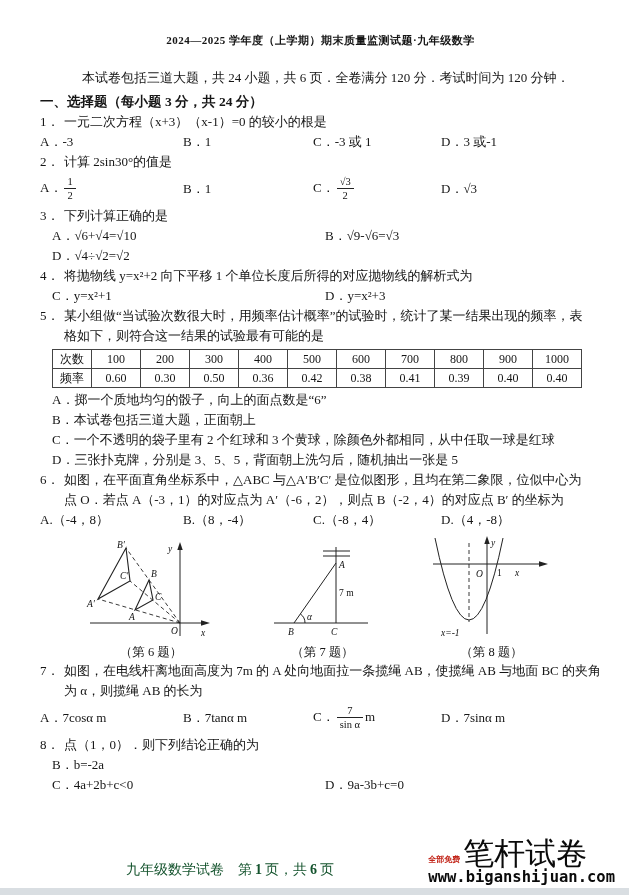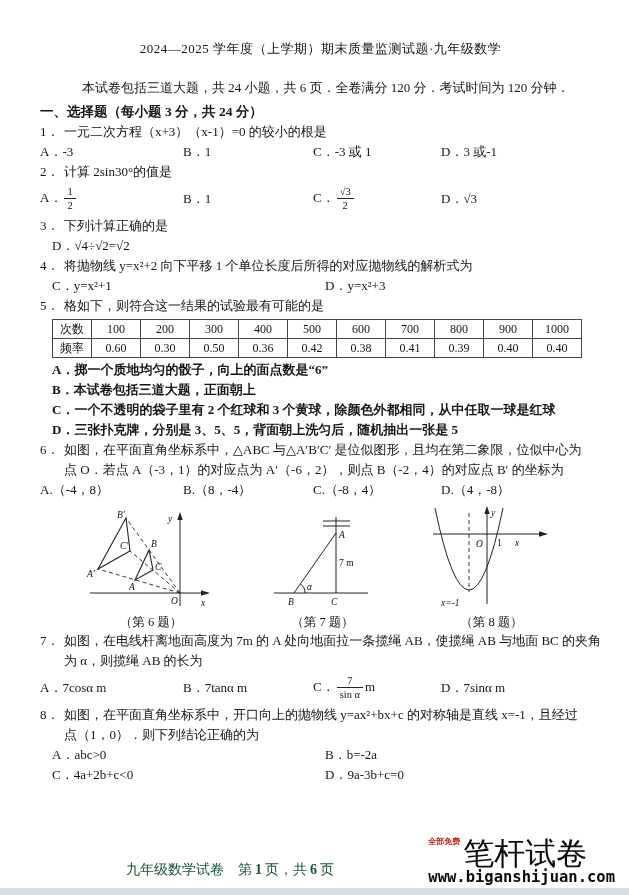--- a/index.html
+++ b/index.html
@@ -1,51 +1,51 @@
 <!DOCTYPE html>
 <html><head>
 <meta charset="utf-8">
 <style>
   html,body{margin:0;padding:0;}
   body{
     width:629px;height:895px;background:#ffffff;position:relative;overflow:hidden;
     font-family:"Liberation Serif","DejaVu Serif",serif;color:#151515;
   }
   .page{padding:30px 28px 0 40px;}
-  .title{text-align:center;font-weight:normal;font-size:13px;margin:10px 0 20px;letter-spacing:.5px;}
+  .title{text-align:center;font-weight:bold;font-size:11px;margin:3px 0 20px;letter-spacing:.5px;}
   .intro{font-size:13px;line-height:20px;text-indent:20px;margin:0 0 3px 22px;}
   .sec{font-weight:bold;font-size:13.5px;line-height:21px;}
   .q{font-size:13px;}
   .stem{position:relative;padding-left:24px;line-height:20px;}
   .stem .qnum{position:absolute;left:0;top:0;}
   .cont{padding-left:24px;line-height:20px;}
   .opts4{display:grid;grid-template-columns:143px 130px 128px auto;line-height:20px;}
   .opts2{display:grid;grid-template-columns:273px auto;margin-left:12px;line-height:20px;}
   .opts4.tall{align-items:center;height:34px;}
-  .optline{margin-left:12px;line-height:20px;font-weight:bold;}
+  .optline{margin-left:12px;line-height:20px;}
   .frac{display:inline-block;text-align:center;vertical-align:middle;margin:0 2px;}
   .frac .num{display:block;font-size:10.5px;line-height:1.15;padding:0 3px;}
   .frac .den{display:block;font-size:10.5px;line-height:1.25;padding:0 3px;border-top:1px solid #222;}
   .ftable{border-collapse:collapse;margin:3px 0 2px 12px;font-size:12px;}
   .ftable td{border:1px solid #444;width:48px;height:18px;text-align:center;padding:0;}
   .ftable td.first{width:38px;}
   .figrow{display:flex;align-items:flex-end;margin:4px 0 0 46px;gap:54px;}
   .fig{text-align:center;}
   .figcap{font-size:12.5px;margin-top:1px;}
   svg .ln{stroke:#222;stroke-width:1;fill:none;}
   svg .dash{stroke:#222;stroke-width:.9;fill:none;stroke-dasharray:4 3;}
   svg .tri{stroke:#222;stroke-width:1.1;fill:none;}
   svg .ar{fill:#222;stroke:none;}
   svg .flabel{font:italic 9.5px "Liberation Serif",serif;fill:#111;}
   svg .flabel2{font:9.5px "Liberation Serif",serif;fill:#111;}
   .footer{position:absolute;left:0;bottom:16px;width:460px;text-align:center;font-size:14px;color:#14532d;margin-top:27px;}
   .footer b{margin:0 3px;}
   .footer .gap{display:inline-block;width:14px;}
   .watermark{position:absolute;right:14px;bottom:8px;text-align:left;}
-  .wm-top{display:flex;align-items:flex-start;gap:3px;}
+  .wm-top{display:flex;align-items:flex-end;gap:3px;}
   .wm-free{color:#c22418;font-size:8px;font-weight:bold;line-height:1.1;margin-bottom:4px;font-family:"Liberation Sans",sans-serif;}
   .wm-brand{font-size:31px;font-weight:normal;line-height:1;font-family:"Liberation Sans",sans-serif;color:#0a0a0a;}
   .wm-url{font-family:"DejaVu Sans Mono",monospace;font-size:15.5px;font-weight:bold;color:#0a0a0a;line-height:1.15;}
   .bottombar{position:absolute;left:0;bottom:0;width:629px;height:7px;background:#d9dee2;}
 </style>
 </head>
 <body>
 
 <div class="page">
 
@@ -80,38 +80,43 @@
       <span>D．√3</span>
     </div>
   </div>
 
   <div class="q">
     <div class="stem">
       <span class="qnum">3．</span>
       <span>下列计算正确的是</span>
     </div>
     <div class="opts2">
+      <span>A．√6+√4=√10</span>
+      <span>B．√9-√6=√3</span>
+    </div>
+    <div class="opts2">
       <span>D．√4÷√2=√2</span>
     </div>
   </div>
 
   <div class="q">
     <div class="stem">
       <span class="qnum">4．</span>
       <span>将抛物线 y=x²+2 向下平移 1 个单位长度后所得的对应抛物线的解析式为</span>
     </div>
     <div class="opts2">
       <span>C．y=x²+1</span>
       <span>D．y=x²+3</span>
     </div>
   </div>
 
   <div class="q">
     <div class="stem">
       <span class="qnum">5．</span>
+      <span>某小组做“当试验次数很大时，用频率估计概率”的试验时，统计了某一结果出现的频率，表</span>
     </div>
     <div class="cont">格如下，则符合这一结果的试验最有可能的是</div>
     <table class="ftable">
       <tbody>
           <tr>
         <td class="first">次数</td>
         <td>100</td>
         <td>200</td>
         <td>300</td>
         <td>400</td>
@@ -229,25 +234,23 @@
       <span>A．7cosα m</span>
       <span>B．7tanα m</span>
       <span><span>C．</span><span class="frac"><span class="num">7</span><span class="den">sin α</span></span><span>m</span></span>
       <span>D．7sinα m</span>
     </div>
   </div>
 
   <div class="q">
     <div class="stem">
       <span class="qnum">8．</span>
-      <span>如图，在平面直角坐标系中，开口向上的抛物线 y=ax²+bx+c 的对称轴是直线 x=-1，且经过</span>
     </div>
     <div class="cont">点（1，0）．则下列结论正确的为</div>
     <div class="opts2">
-      <span>A．abc&gt;0</span>
       <span>B．b=-2a</span>
     </div>
     <div class="opts2">
       <span>C．4a+2b+c&lt;0</span>
       <span>D．9a-3b+c=0</span>
     </div>
   </div>
 
 </div>
 

